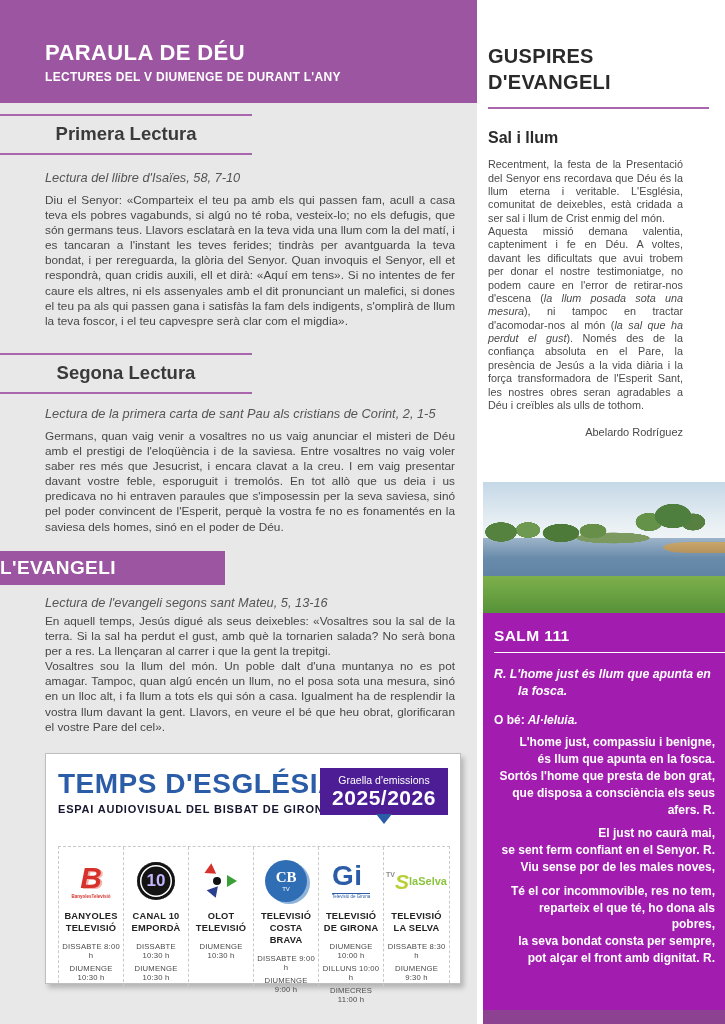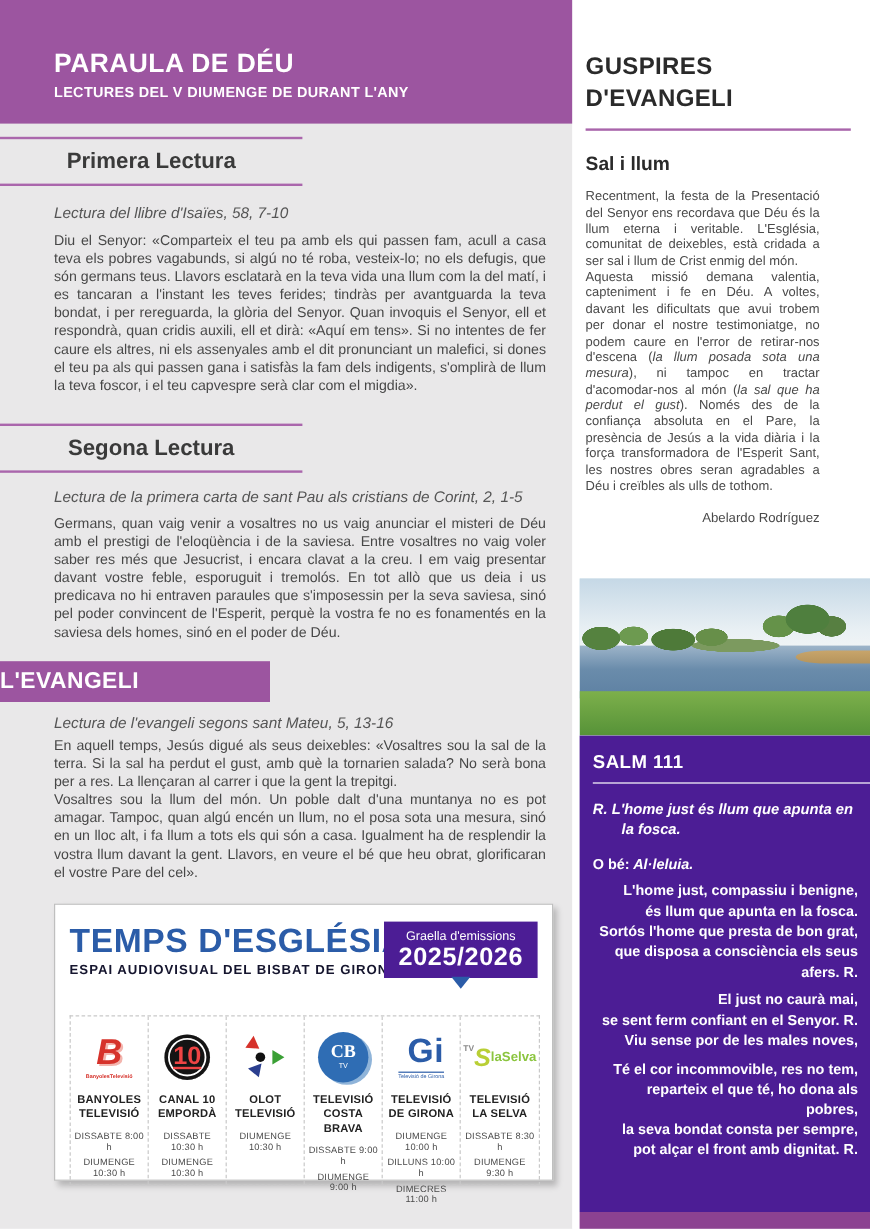--- a/index.html
+++ b/index.html
@@ -33,30 +33,30 @@
   .cell + .cell{border-left:1px dashed #c9c9c9;}
   .logo-area{height:50px;display:flex;align-items:center;justify-content:center;}
   .ch-name{font-size:9.3px;font-weight:bold;color:#222;line-height:1.3;letter-spacing:0.2px;margin-top:4px;}
   .ch-name span{display:block;}
   .ch-times{margin-top:8px;font-size:7.7px;color:#4a4a4a;letter-spacing:0.2px;}
   .ch-times span{display:block;margin-bottom:4px;}
 
   .logo-banyoles{text-align:center;line-height:1;}
   .lb-b{display:block;font-size:30px;font-weight:bold;font-style:oblique;color:#d6322b;text-shadow:2px 1px 0 #f3b5ae;}
   .lb-cap{display:block;font-size:4.5px;font-weight:bold;color:#d6322b;margin-top:2px;}
-  .logo-canal10{width:38px;height:38px;border-radius:50%;background:#141414;color:#ef4444;font-size:21px;font-weight:bold;display:flex;align-items:center;justify-content:center;box-shadow:inset 0 0 0 3px #141414,inset 0 0 0 4.5px #fff;text-decoration:underline;}
+  .logo-canal10{width:38px;height:38px;border-radius:50%;background:#141414;color:#c4b5fd;font-size:17px;font-weight:bold;display:flex;align-items:center;justify-content:center;box-shadow:inset 0 0 0 3px #141414,inset 0 0 0 4.5px #fff;}
   .logo-olot{position:relative;width:34px;height:34px;}
   .olot-red{position:absolute;left:3px;top:1px;width:0;height:0;border-left:10px solid #d6322b;border-top:6px solid transparent;border-bottom:6px solid transparent;transform:rotate(35deg);}
   .olot-dot{position:absolute;left:9px;top:13px;width:8px;height:8px;border-radius:50%;background:#111;}
   .olot-green{position:absolute;right:1px;top:11px;width:0;height:0;border-left:10px solid #3aa035;border-top:6px solid transparent;border-bottom:6px solid transparent;}
   .olot-blue{position:absolute;left:4px;bottom:0;width:0;height:0;border-top:10px solid #2b3f8f;border-left:6px solid transparent;border-right:6px solid transparent;transform:rotate(-20deg);}
   .logo-cb{width:42px;height:42px;border-radius:50%;background:#2f6db4;color:#fff;display:flex;flex-direction:column;align-items:center;justify-content:center;box-shadow:3px 2px 0 0 #8fb4d9;}
   .cb-main{font-family:"Liberation Serif",serif;font-size:15px;font-weight:bold;line-height:1;}
   .cb-sub{font-size:6px;line-height:1;margin-top:1px;}
-  .logo-girona{text-align:right;line-height:1;}
+  .logo-girona{text-align:left;line-height:1;}
   .gi-main{display:block;font-size:28px;font-weight:bold;color:#2b5ca8;letter-spacing:0.5px;}
   .gi-cap{display:block;font-size:4.5px;color:#2b5ca8;margin-top:3px;border-top:0.5px solid #2b5ca8;padding-top:1px;}
   .logo-laselva{white-space:nowrap;line-height:1;}
   .ls-tv{font-size:7px;font-weight:bold;color:#8a8a8a;vertical-align:top;}
   .ls-s{font-size:21px;font-weight:bold;font-style:oblique;color:#b9cf35;vertical-align:middle;}
   .ls-text{font-size:11px;font-weight:bold;color:#8bc53f;vertical-align:middle;}
 
   
   .right-col{position:absolute;left:477px;top:0;width:248px;height:1024px;background:#fff;}
   .r-inner{padding:0 42px 0 11px;}
@@ -79,21 +79,21 @@
     radial-gradient(ellipse 30px 15px at 78px 25px,#4e7a39 60%,transparent 62%),
     radial-gradient(ellipse 22px 12px at 110px 23px,#678f49 60%,transparent 62%),
     radial-gradient(ellipse 60px 9px at 130px 30px,#7c9a5f 60%,transparent 62%);}
   .ph-bigtree{position:absolute;right:16px;top:12px;width:76px;height:44px;background:
     radial-gradient(ellipse 30px 20px at 40px 22px,#4f7f3e 60%,transparent 62%),
     radial-gradient(ellipse 22px 15px at 16px 28px,#659249 60%,transparent 62%),
     radial-gradient(ellipse 20px 14px at 60px 28px,#577f41 60%,transparent 62%);}
   .ph-bank{position:absolute;right:0;top:60px;width:62px;height:11px;background:linear-gradient(180deg,#c8a56b,#b5945c);border-radius:50% 0 0 50%/60%;}
 
   
-  .salm{position:absolute;left:483px;top:613px;width:242px;height:397px;background:#4c1d95;color:#fff;padding:14px 10px 0 11px;overflow:hidden;}
+  .salm{position:absolute;left:483px;top:613px;width:242px;height:397px;background:#a21caf;color:#fff;padding:14px 10px 0 11px;overflow:hidden;}
   .salm-title{font-size:15.5px;font-weight:bold;letter-spacing:0.4px;}
   .salm-rule{border-top:1.5px solid #fff;margin:7px -10px 13px 0;}
   .verse{font-size:12px;font-weight:bold;line-height:1.4;padding-left:24px;text-indent:-24px;}
   .salm-response{font-style:italic;font-size:12.3px;}
   .salm-alt{margin-top:13px;font-size:12px;font-weight:bold;}
   .salm-alt .it{font-style:italic;margin-left:3px;}
   .stanza{margin-top:7px;text-align:right;}
   .salm-footer{position:absolute;left:483px;top:1010px;width:242px;height:14px;background:#8c4291;}
 </style>
 </head>

